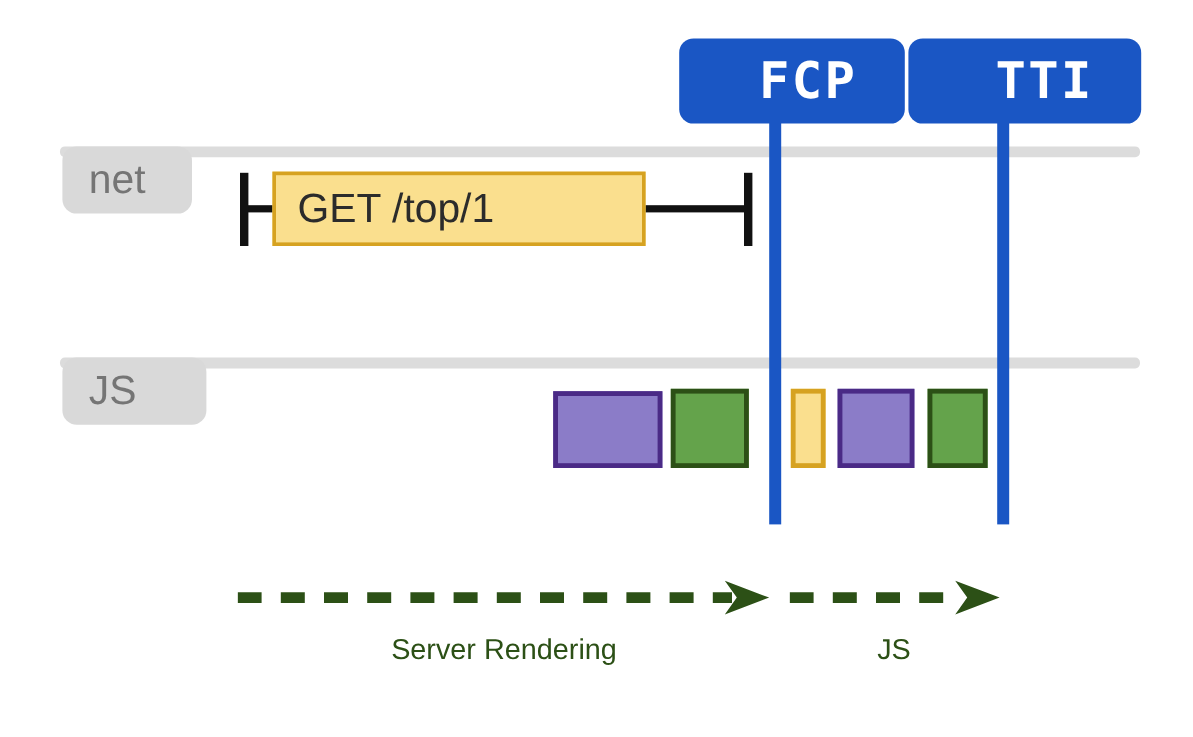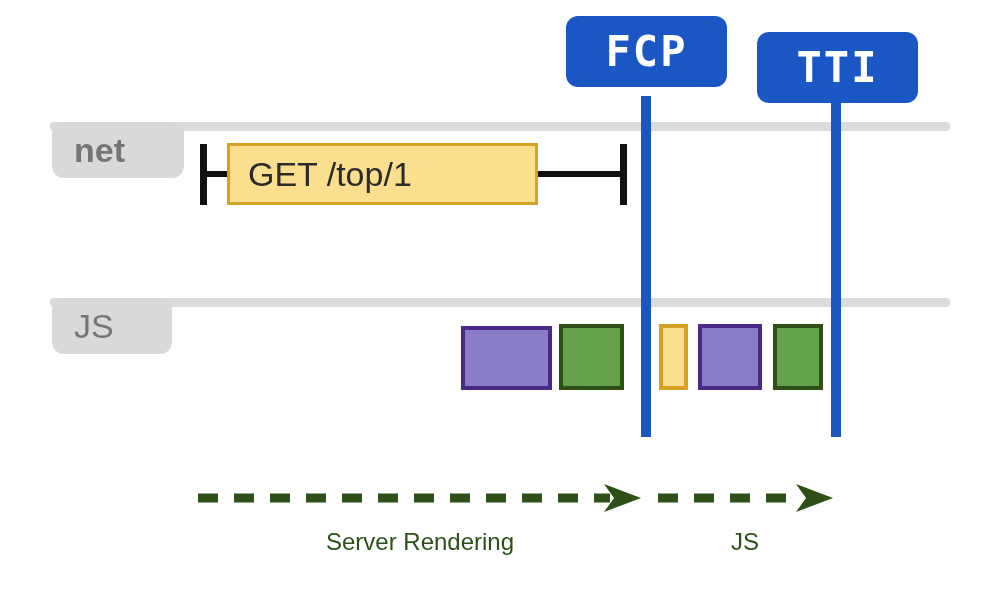--- a/index.html
+++ b/index.html
@@ -103,21 +103,21 @@
     white-space: nowrap;
   }
 </style>
 </head>
 <body>
 
 <div id="diagram">
 
   <div>
     <div class="lane-track" style="left:50px; top:122px; width:900px;"></div>
-    <div class="lane-badge" style="left:52px; top:122px; width:132px; height:56px;font-weight:bold;">
+    <div class="lane-badge" style="left:52px; top:122px; width:108px; height:56px;">
       <span>net</span>
     </div>
   </div>
 
   <div>
     <div class="lane-track" style="left:50px; top:298px; width:900px;"></div>
     <div class="lane-badge" style="left:52px; top:298px; width:120px; height:56px;">
       <span>JS</span>
     </div>
   </div>
@@ -135,28 +135,28 @@
   <div>
     <div class="js-block purple" style="left:461px; top:326px; width:91px; height:64px;"></div>
     <div class="js-block green" style="left:559px; top:324px; width:65px; height:66px;"></div>
     <div class="js-block yellow" style="left:659px; top:324px; width:29px; height:66px;"></div>
     <div class="js-block purple" style="left:698px; top:324px; width:64px; height:66px;"></div>
     <div class="js-block green" style="left:773px; top:324px; width:50px; height:66px;"></div>
   </div>
 
   <div>
     <div class="marker-line" style="left:641px; top:96px; height:341px;"></div>
-    <div class="marker-badge" style="left:566px; top:16px; width:161px;">
+    <div class="marker-badge" style="left:566px; top:32px; width:161px;padding-left:27px;">
       <span>FCP</span>
     </div>
   </div>
 
   <div>
     <div class="marker-line" style="left:831px; top:96px; height:341px;"></div>
-    <div class="marker-badge" style="left:757px; top:32px; width:161px;">
+    <div class="marker-badge" style="left:757px; top:32px; width:161px;padding-left:33px;">
       <span>TTI</span>
     </div>
   </div>
 
   <div>
     <svg class="phase-arrow" style="left:198px; top:482px;" width="446" height="32" viewBox="0 0 446 32">
       <line x1="0" y1="16" x2="412" y2="16" stroke="#2c5016" stroke-width="9" stroke-dasharray="20,16"></line>
       <path d="M 406 2 L 443 16 L 406 30 L 416 16 Z" fill="#2c5016"></path>
     </svg>
     <div class="phase-label" style="left:220px; top:528px; width:400px;">Server Rendering</div>

